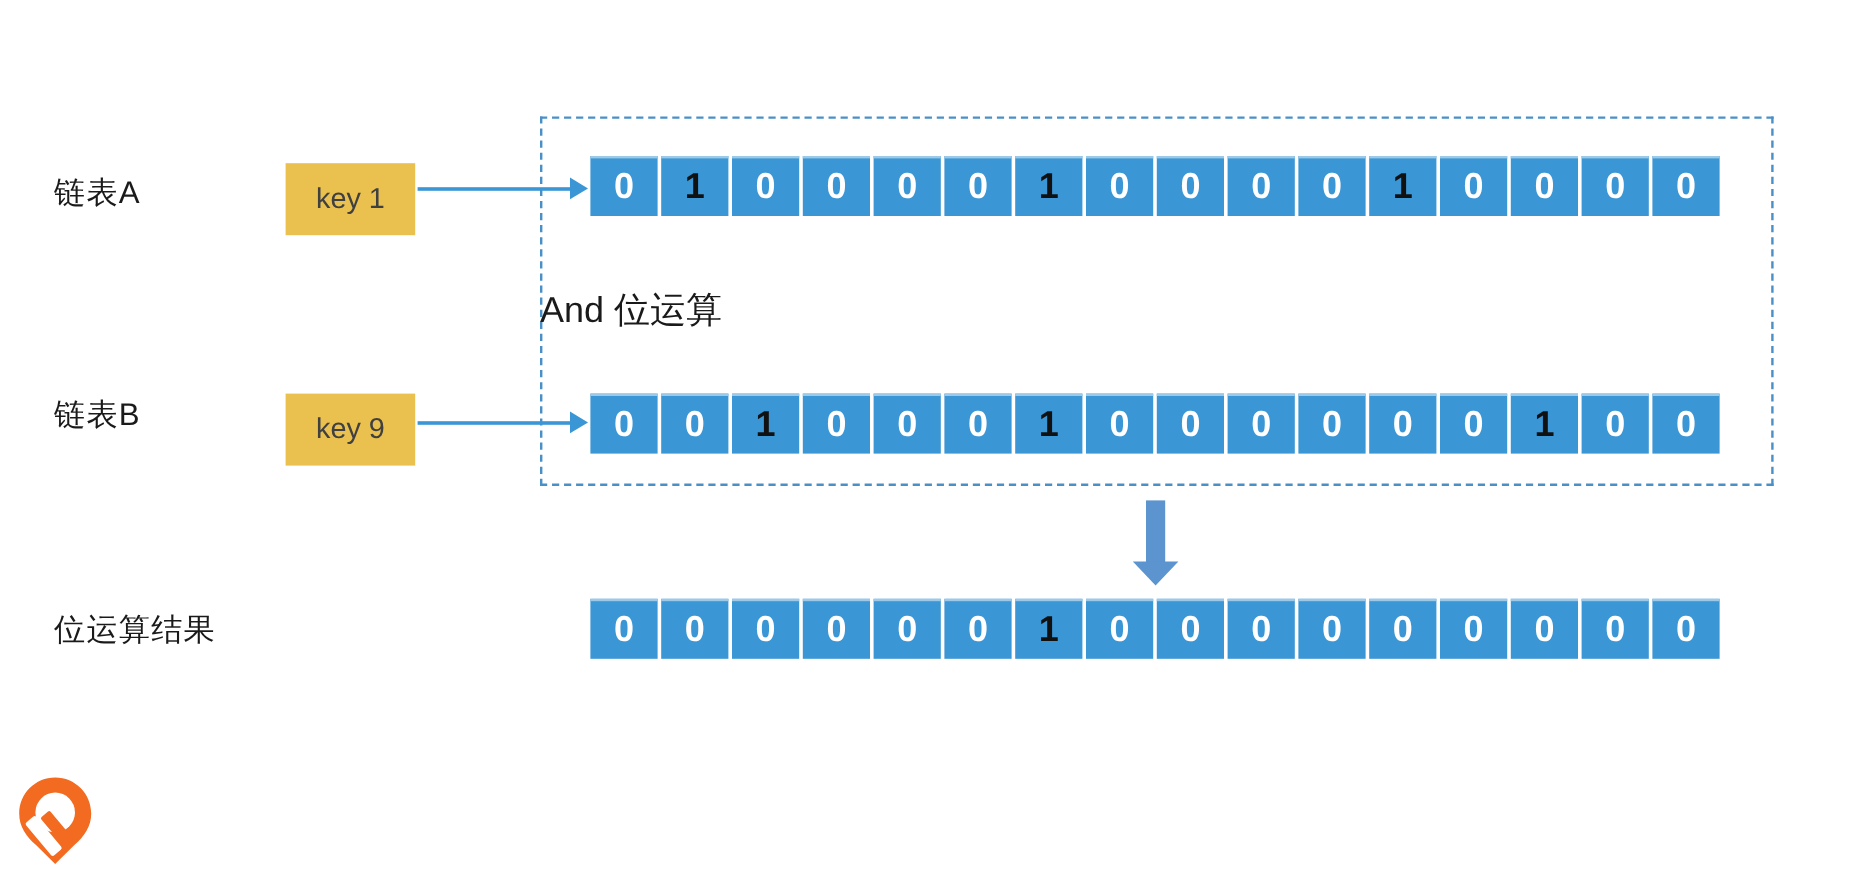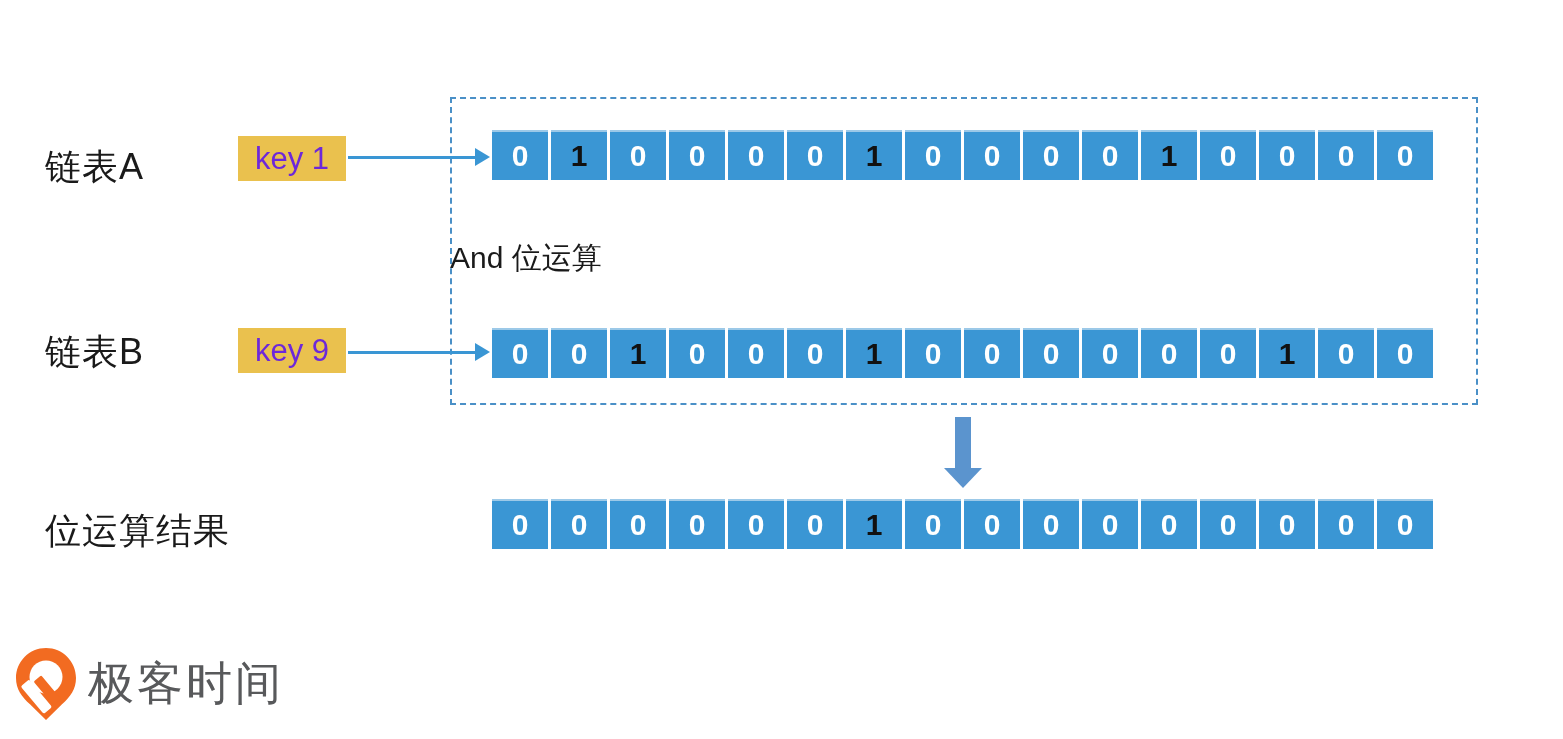--- a/index.html
+++ b/index.html
@@ -12,30 +12,30 @@
 
   
   .dashed-box {
     position: absolute; left: 450px; top: 97px; width: 1028px; height: 308px;
     border: 2px dashed #4a90c7;
   }
 
   
   .row-label {
     position: absolute; left: 45px;
-    font-size: 36px; color: #1a1a1a; letter-spacing: 1px;
+    font-size: 26px; color: #1a1a1a; letter-spacing: 1px;
   }
   .label-a { top: 143px; }
   .label-b { top: 328px; }
   .label-result { top: 507px; text-align: right; }
 
   
   .key-box {
-    position: absolute; left: 238px; width: 108px; height: 45px;
-    background: #eac14e; color: #6d28d9; font-size: 31px;
+    position: absolute; left: 238px; width: 108px; height: 60px;
+    background: #eac14e; color: #404040; font-size: 24px;
     display: flex; align-items: center; justify-content: center;
   }
   .key-a { top: 136px; }
   .key-b { top: 328px; }
 
   
   .h-arrow { position: absolute; left: 348px; width: 142px; height: 18px; }
   .h-arrow-a { top: 148px; }
   .h-arrow-b { top: 343px; }
   .h-arrow .line {
@@ -174,16 +174,15 @@
       <div class="bit-cell">0</div>
     </div>
 
   <div class="logo">
     <svg class="logo-icon" viewBox="0 0 64 76" xmlns="http://www.w3.org/2000/svg">
       <path d="M32 2 C15.4 2 2 15.4 2 32 c0 10.8 5.6 19 14 26.2 L32 74 l16 -15.8 C56.4 51 62 42.8 62 32 62 15.4 48.6 2 32 2 Z" fill="#f26b21"></path>
       <circle cx="32" cy="31" r="16.5" fill="#ffffff"></circle>
       <rect x="17" y="33" width="11" height="36" rx="2" fill="#ffffff" transform="rotate(-40 22 51)"></rect>
       <rect x="28" y="29" width="10" height="31" rx="1.5" fill="#f26b21" transform="rotate(-40 33 44)"></rect>
     </svg>
-    <span class="logo-text">极客时间</span>
   </div>
 
 </div>
 
 </body></html>

